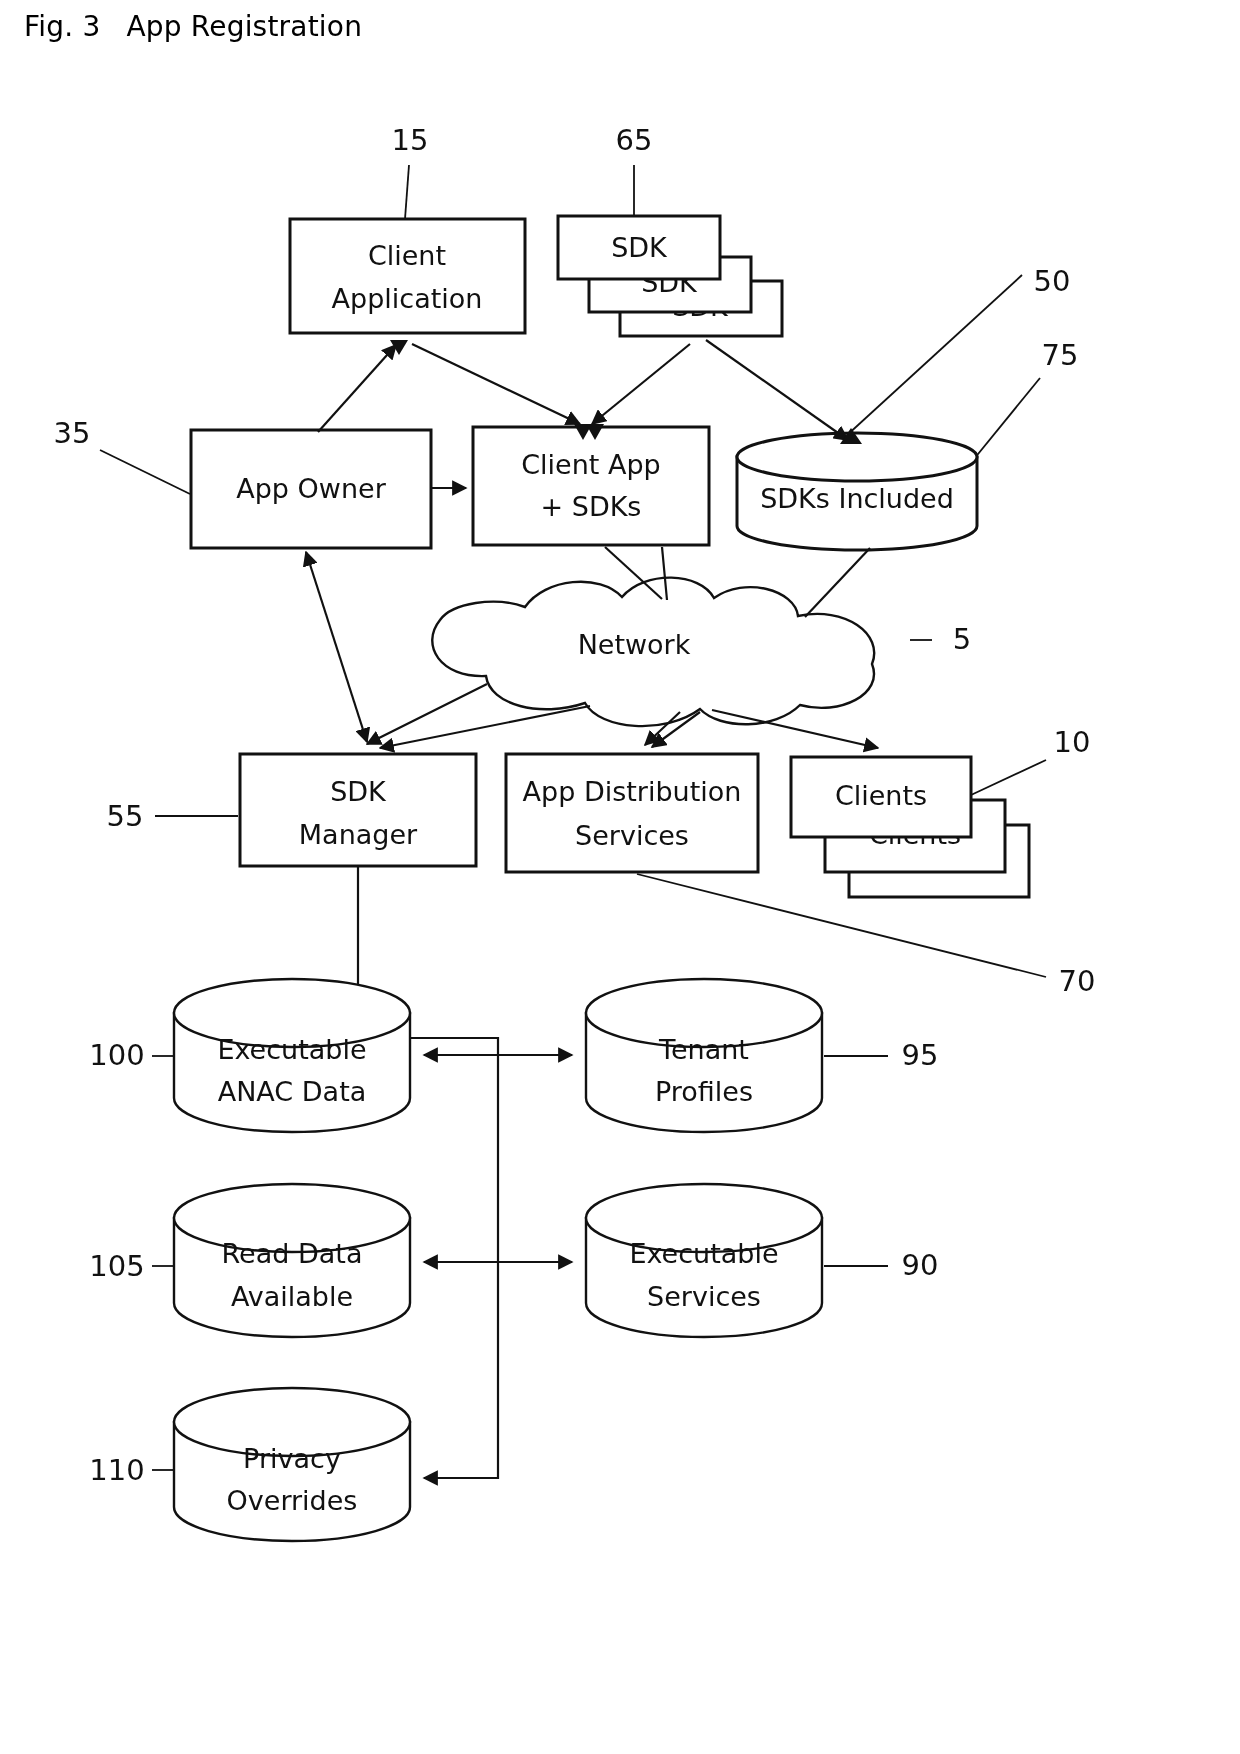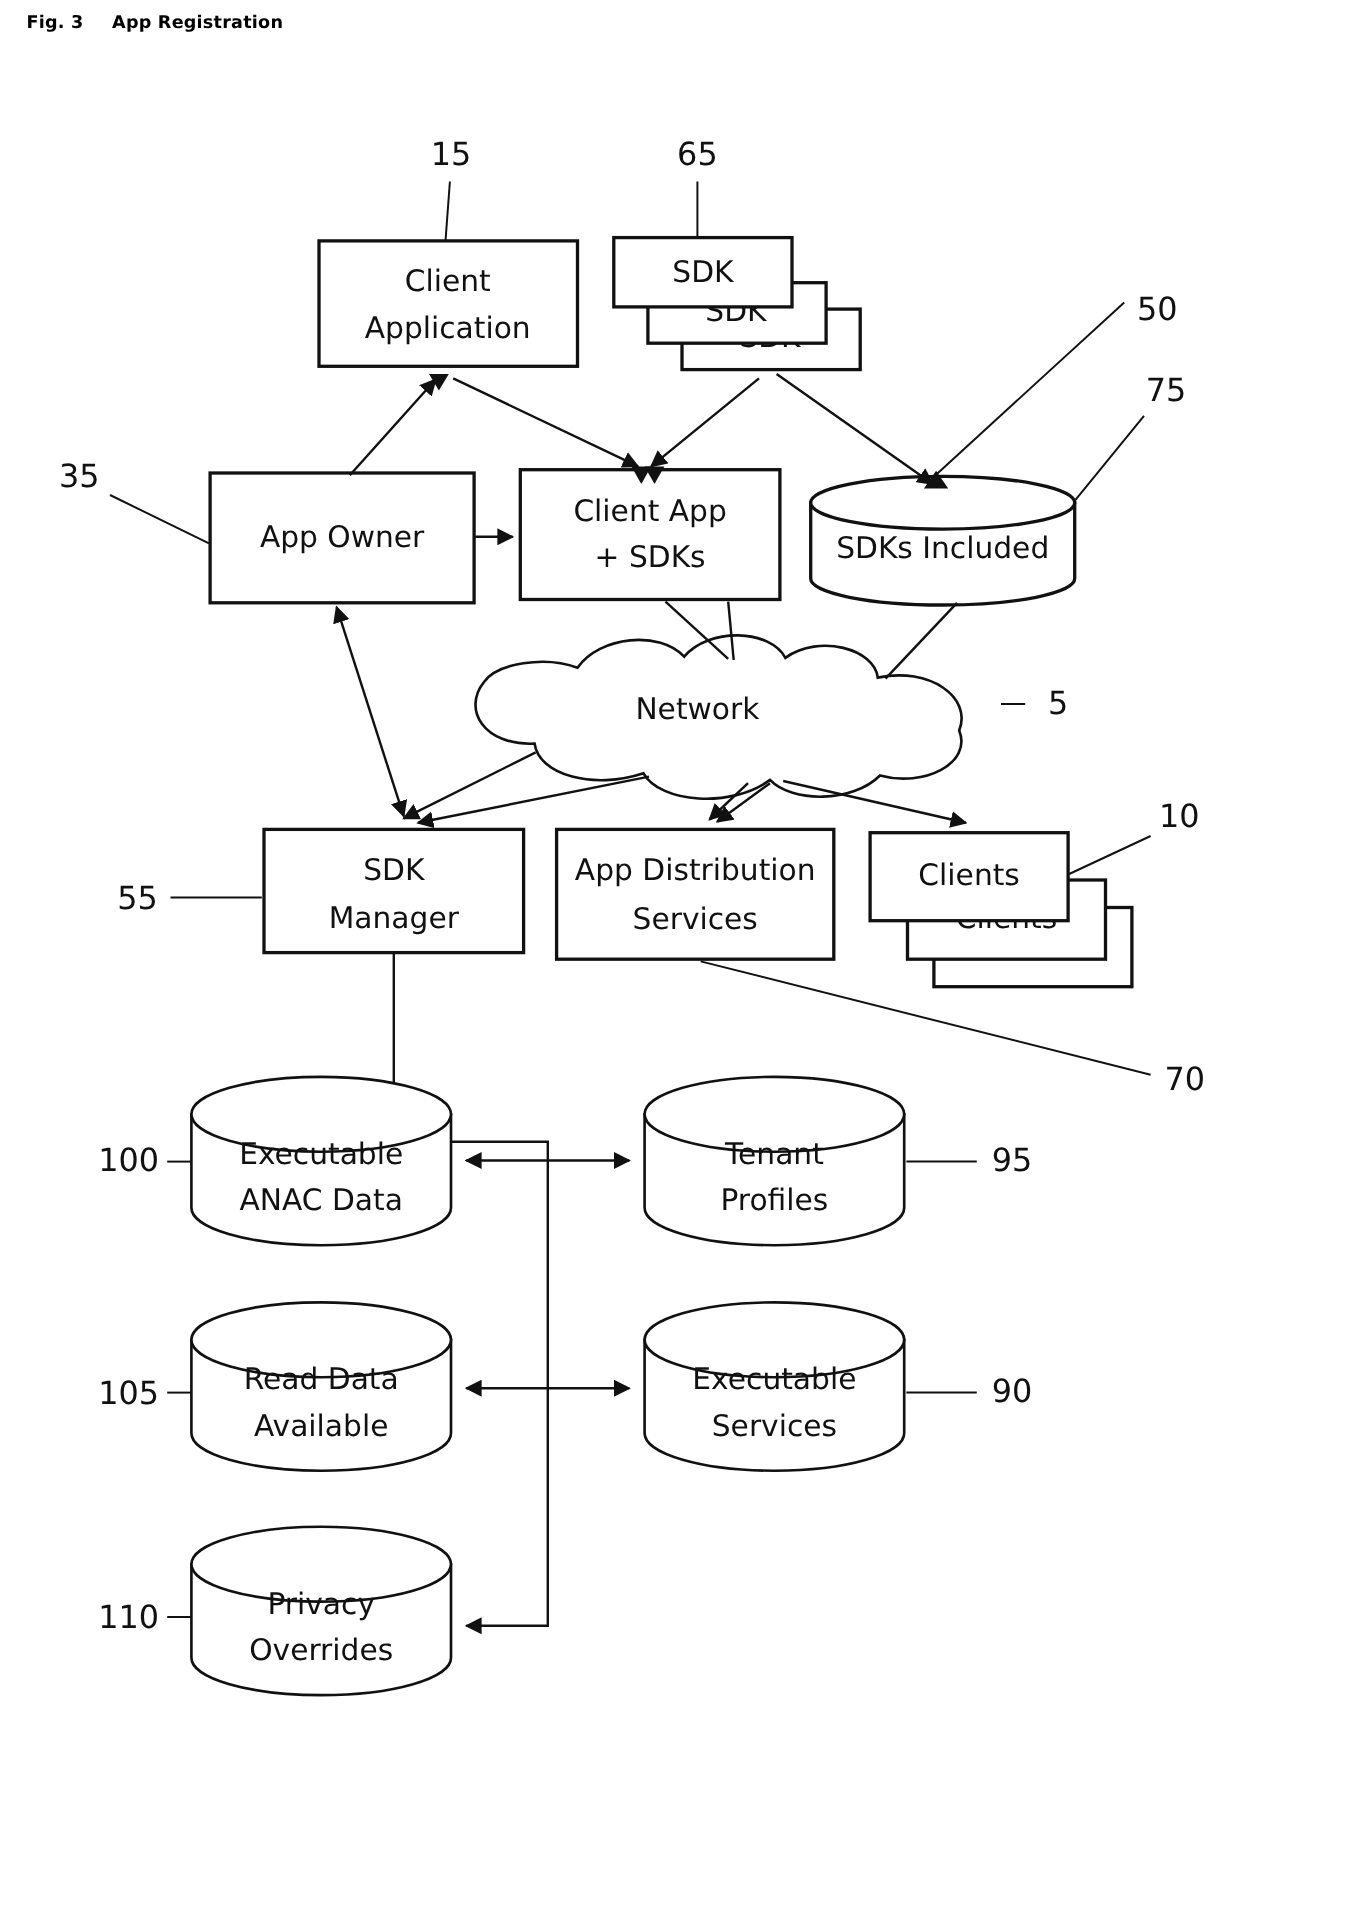--- a/index.html
+++ b/index.html
@@ -13,22 +13,22 @@
     font-family: "DejaVu Sans", sans-serif;
     color: #000000;
     position: relative;
     overflow: hidden;
   }
   #fig-title {
     position: absolute;
     left: 24px;
     top: 10px;
     font-family: "DejaVu Sans", sans-serif;
-    font-weight: bold;
-    font-size: 16px;
+    font-weight: normal;
+    font-size: 28px;
     letter-spacing: 0.2px;
     white-space: pre;
   }
   #fig-title .num { margin-right: 26px; }
   #diagram {
     position: absolute;
     left: 0;
     top: 0;
     width: 1240px;
     height: 1754px;

